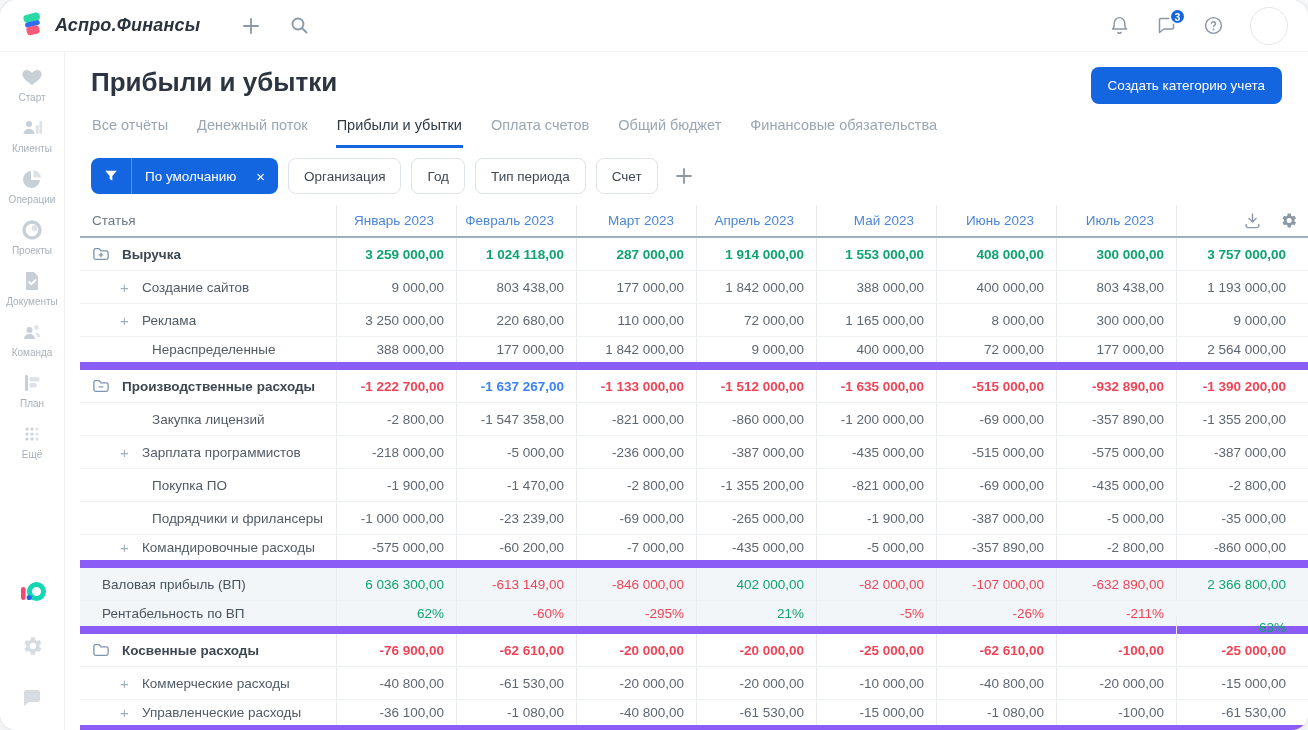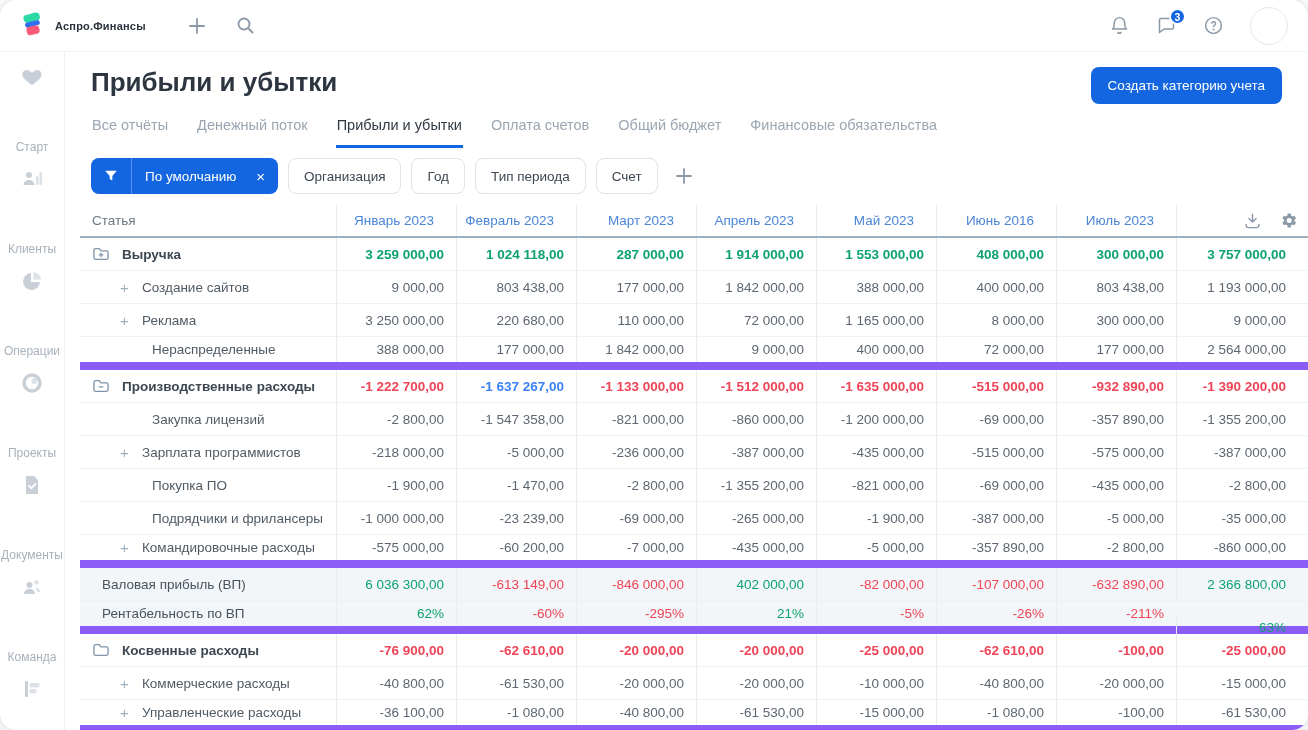--- a/index.html
+++ b/index.html
@@ -3,21 +3,21 @@
 <meta charset="utf-8">
 <style>
   * { margin:0; padding:0; box-sizing:border-box; }
   html,body { background:#f7f8f9; font-family:"Liberation Sans", sans-serif; }
   .window { width:1308px; height:730px; background:#fff; border-radius:16px; overflow:hidden;
             box-shadow:0 0 0 1px #e6e9ec, 0 4px 14px rgba(0,0,0,.06); display:flex; flex-direction:column; }
 
   
   .topbar { height:52px; flex:0 0 52px; display:flex; align-items:center; padding:0 20px; border-bottom:1px solid #f0f2f5; }
   .brand { display:flex; align-items:center; gap:9px; }
-  .brand-name { font-size:11px; font-weight:700; color:#2a333e; letter-spacing:.2px; }
+  .brand-name { font-size:18px; font-weight:700; color:#2a333e; letter-spacing:.2px;font-style:italic; }
   .tb-ico { color:#8a98a6; display:flex; align-items:center; justify-content:center; cursor:pointer; }
   .tb-plus { margin-left:42px; }
   .tb-search { margin-left:30px; }
   .tb-right { margin-left:auto; display:flex; align-items:center; gap:26px; }
   .chat-wrap { position:relative; }
   .badge { position:absolute; top:-7px; right:-9px; background:#1465e0; color:#fff; font-size:10.5px; font-weight:700;
            min-width:17px; height:17px; border-radius:9px; display:flex; align-items:center; justify-content:center; border:2px solid #fff; }
   .avatar { width:38px; height:38px; border-radius:50%;
             background:
               radial-gradient(circle at 50% 30%, #caa27e 0 18%, transparent 19%),
@@ -26,21 +26,21 @@
               radial-gradient(circle at 50% 115%, #ece7df 0 42%, transparent 43%),
               linear-gradient(180deg,#d6dee8 0%,#c3cfdb 55%,#9c8265 100%);
             border:1px solid #e3e7ec; cursor:pointer; }
 
   
   .body { flex:1; display:flex; min-height:0; }
   .sidebar { width:65px; flex:0 0 65px; border-right:1px solid #eef1f4; display:flex; flex-direction:column;
              align-items:center; padding:13px 0 16px; }
   .side-item { display:flex; flex-direction:column; align-items:center; gap:3px; margin-bottom:13px; cursor:pointer; }
   .side-item svg { display:block; }
-  .side-label { font-size:12px; color:#a8b1ba;margin-top:48px; }
+  .side-label { font-size:10px; color:#a8b1ba; }
   .side-spacer { flex:1; }
   .side-bottom { display:flex; flex-direction:column; align-items:center; gap:24px; }
 
   .main { flex:1; display:flex; flex-direction:column; min-width:0; }
   .page-head { display:flex; justify-content:space-between; align-items:flex-start; padding:15px 26px 0 26px; }
   .page-title { font-size:26px; font-weight:600; color:#2c3540; }
   .create-btn { background:#1465e0; border:none; color:#fff; font-family:inherit; font-size:13.5px; font-weight:500;
                 padding:11px 17px; border-radius:8px; cursor:pointer; }
   .tabs { display:flex; gap:27px; padding:7px 26px 0; }
   .tab { font-size:14.5px; color:#9aa6b2; padding:6px 1px 12px; cursor:pointer; border-bottom:3px solid transparent; }
@@ -290,21 +290,21 @@
 
       <div class="table">
         <div class="tr thead">
           <div class="c-first th-first">Статья</div>
           <div id="month-heads" style="display:flex;height:100%;">
               <div class="c-val th-month">Январь 2023</div>
               <div class="c-val th-month">Февраль 2023</div>
               <div class="c-val th-month">Март 2023</div>
               <div class="c-val th-month">Апрель 2023</div>
               <div class="c-val th-month">Май 2023</div>
-              <div class="c-val th-month">Июнь 2016</div>
+              <div class="c-val th-month">Июнь 2023</div>
               <div class="c-val th-month">Июль 2023</div>
             </div>
           <div class="c-val last"></div>
           <div class="head-icons">
             <span>
               <svg width="19" height="19" viewBox="0 0 24 24" fill="none" stroke="#8b99a6" stroke-width="1.8" stroke-linecap="round" stroke-linejoin="round">
                   <path d="M12 4v10m-4.5-4.5L12 14l4.5-4.5"></path>
                   <path d="M4 17v1.5A2.5 2.5 0 0 0 6.5 21h11a2.5 2.5 0 0 0 2.5-2.5V17"></path>
                 </svg>
             </span>

